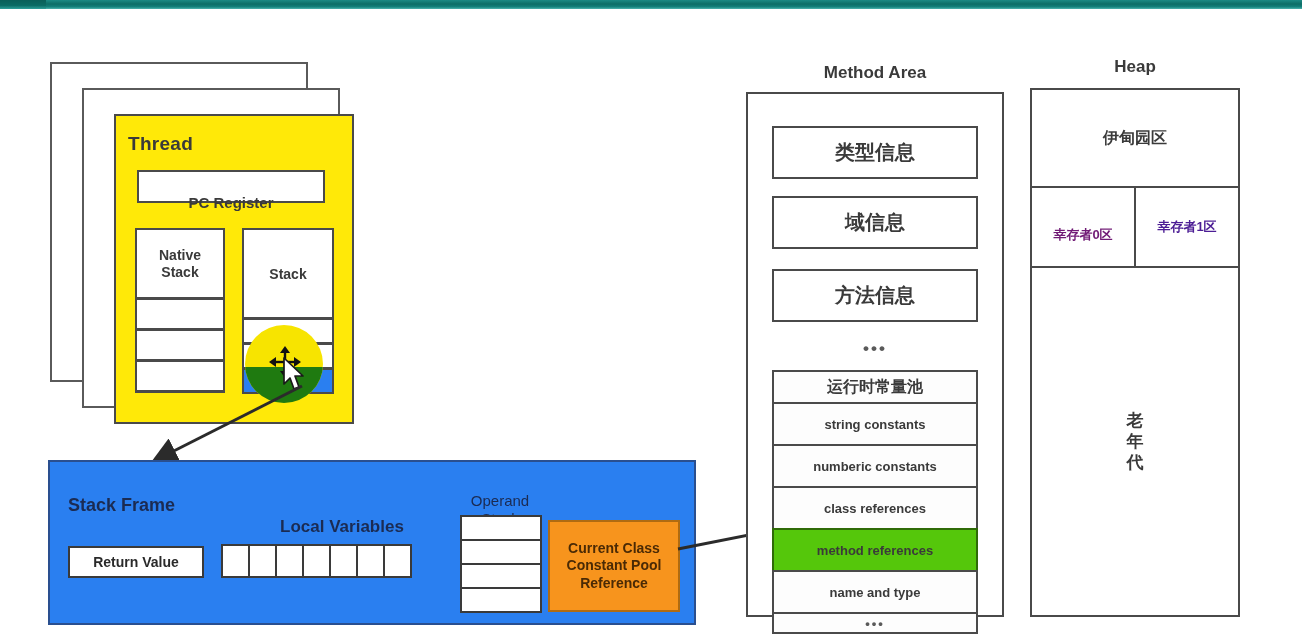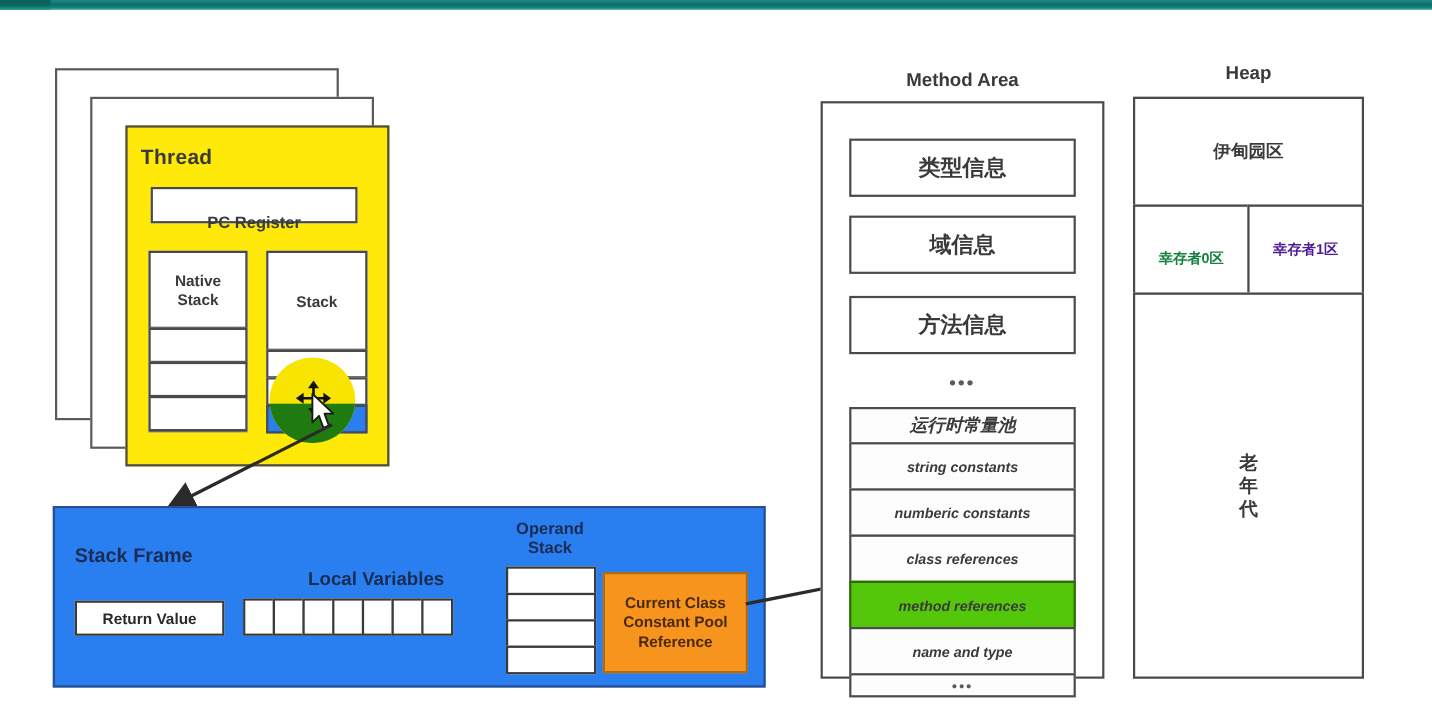--- a/index.html
+++ b/index.html
@@ -92,22 +92,22 @@
     position:absolute;left:68px;top:546px;width:136px;height:32px;
     font-size:14px;font-weight:bold;color:#2a2a2a;
   }
   #local-vars-title{
     position:absolute;left:252px;top:516px;width:180px;height:22px;
     font-size:17px;font-weight:bold;color:#1b2b52;
   }
   #local-vars-row{position:absolute;left:221px;top:544px;display:flex;}
   .lv-cell{width:29px;height:34px;border:2px solid #3a3a3a;background:#fff;margin-right:-2px;box-sizing:border-box;}
   #operand-stack-title{
-    position:absolute;left:452px;top:470px;width:96px;height:40px;
-    font-size:15px;font-weight:bold;color:#1b2b52;line-height:1.2;flex-direction:column;
+    position:absolute;left:452px;top:490px;width:96px;height:40px;
+    font-size:15px;font-weight:normal;color:#1b2b52;line-height:1.2;flex-direction:column;
   }
   #operand-stack-col{position:absolute;left:460px;top:515px;}
   .os-cell{width:82px;height:26px;border:2px solid #3a3a3a;background:#fff;margin-bottom:-2px;box-sizing:border-box;}
   #ccpr-box{
     left:548px;top:520px;width:132px;height:92px;
     background:#f7941d;border:2px solid #b06b11;
   }
   #ccpr-label{
     position:absolute;left:548px;top:520px;width:132px;height:92px;
     font-size:14px;font-weight:bold;color:#4a2a05;line-height:1.25;flex-direction:column;
@@ -132,39 +132,39 @@
   #ma-sec-lbl-1{top:196px;}
   #ma-sec-lbl-2{top:269px;}
   #ma-ellipsis{
     position:absolute;left:772px;top:338px;width:206px;height:22px;
     font-size:17px;font-weight:bold;color:#5a5a5a;letter-spacing:2px;
   }
   #rcp-wrap{position:absolute;left:772px;top:370px;width:206px;}
   .rcp-row{
     box-sizing:border-box;width:206px;border:2px solid #4a4a4a;margin-bottom:-2px;
     background:#fdfdfd;display:flex;align-items:center;justify-content:center;
-    font-size:13px;font-weight:bold;color:#3a3a3a;text-align:center;font-style:italic;
+    font-size:13px;font-weight:bold;color:#3a3a3a;text-align:center;
   }
   .rcp-row.head{height:34px;font-size:16px;}
   .rcp-row.item{height:44px;}
   .rcp-row.hl{background:#55c70b;border-color:#2f6b07;}
   .rcp-row.dots{height:22px;letter-spacing:2px;color:#5a5a5a;}
 
   
   #heap-title{
     position:absolute;left:1080px;top:54px;width:110px;height:26px;
     font-size:17px;font-weight:bold;color:#3a3a3a;
   }
   #heap-box{left:1030px;top:88px;width:210px;height:529px;border:2px solid #4a4a4a;}
   #eden-box{left:1030px;top:88px;width:210px;height:100px;border:2px solid #4a4a4a;}
   #eden-label{position:absolute;left:1030px;top:88px;width:210px;height:100px;
     font-size:16px;font-weight:bold;color:#3a3a3a;}
   #surv0-box{left:1030px;top:186px;width:106px;height:82px;border:2px solid #4a4a4a;}
   #surv0-label{position:absolute;left:1030px;top:186px;width:106px;height:98px;
-    font-size:13px;font-weight:bold;color:#15803d;border-radius:28px;}
+    font-size:13px;font-weight:bold;color:#701a75;border-radius:28px;}
   #surv1-box{left:1134px;top:186px;width:106px;height:82px;border:2px solid #4a4a4a;}
   #surv1-label{position:absolute;left:1134px;top:186px;width:106px;height:82px;
     font-size:13px;font-weight:bold;color:#4c1d95;}
   #old-box{left:1030px;top:266px;width:210px;height:351px;border:2px solid #4a4a4a;}
   #old-label{position:absolute;left:1030px;top:266px;width:210px;height:351px;
     font-size:17px;font-weight:bold;color:#3a3a3a;line-height:1.25;flex-direction:column;}
 </style>
 </head>
 <body>
 

